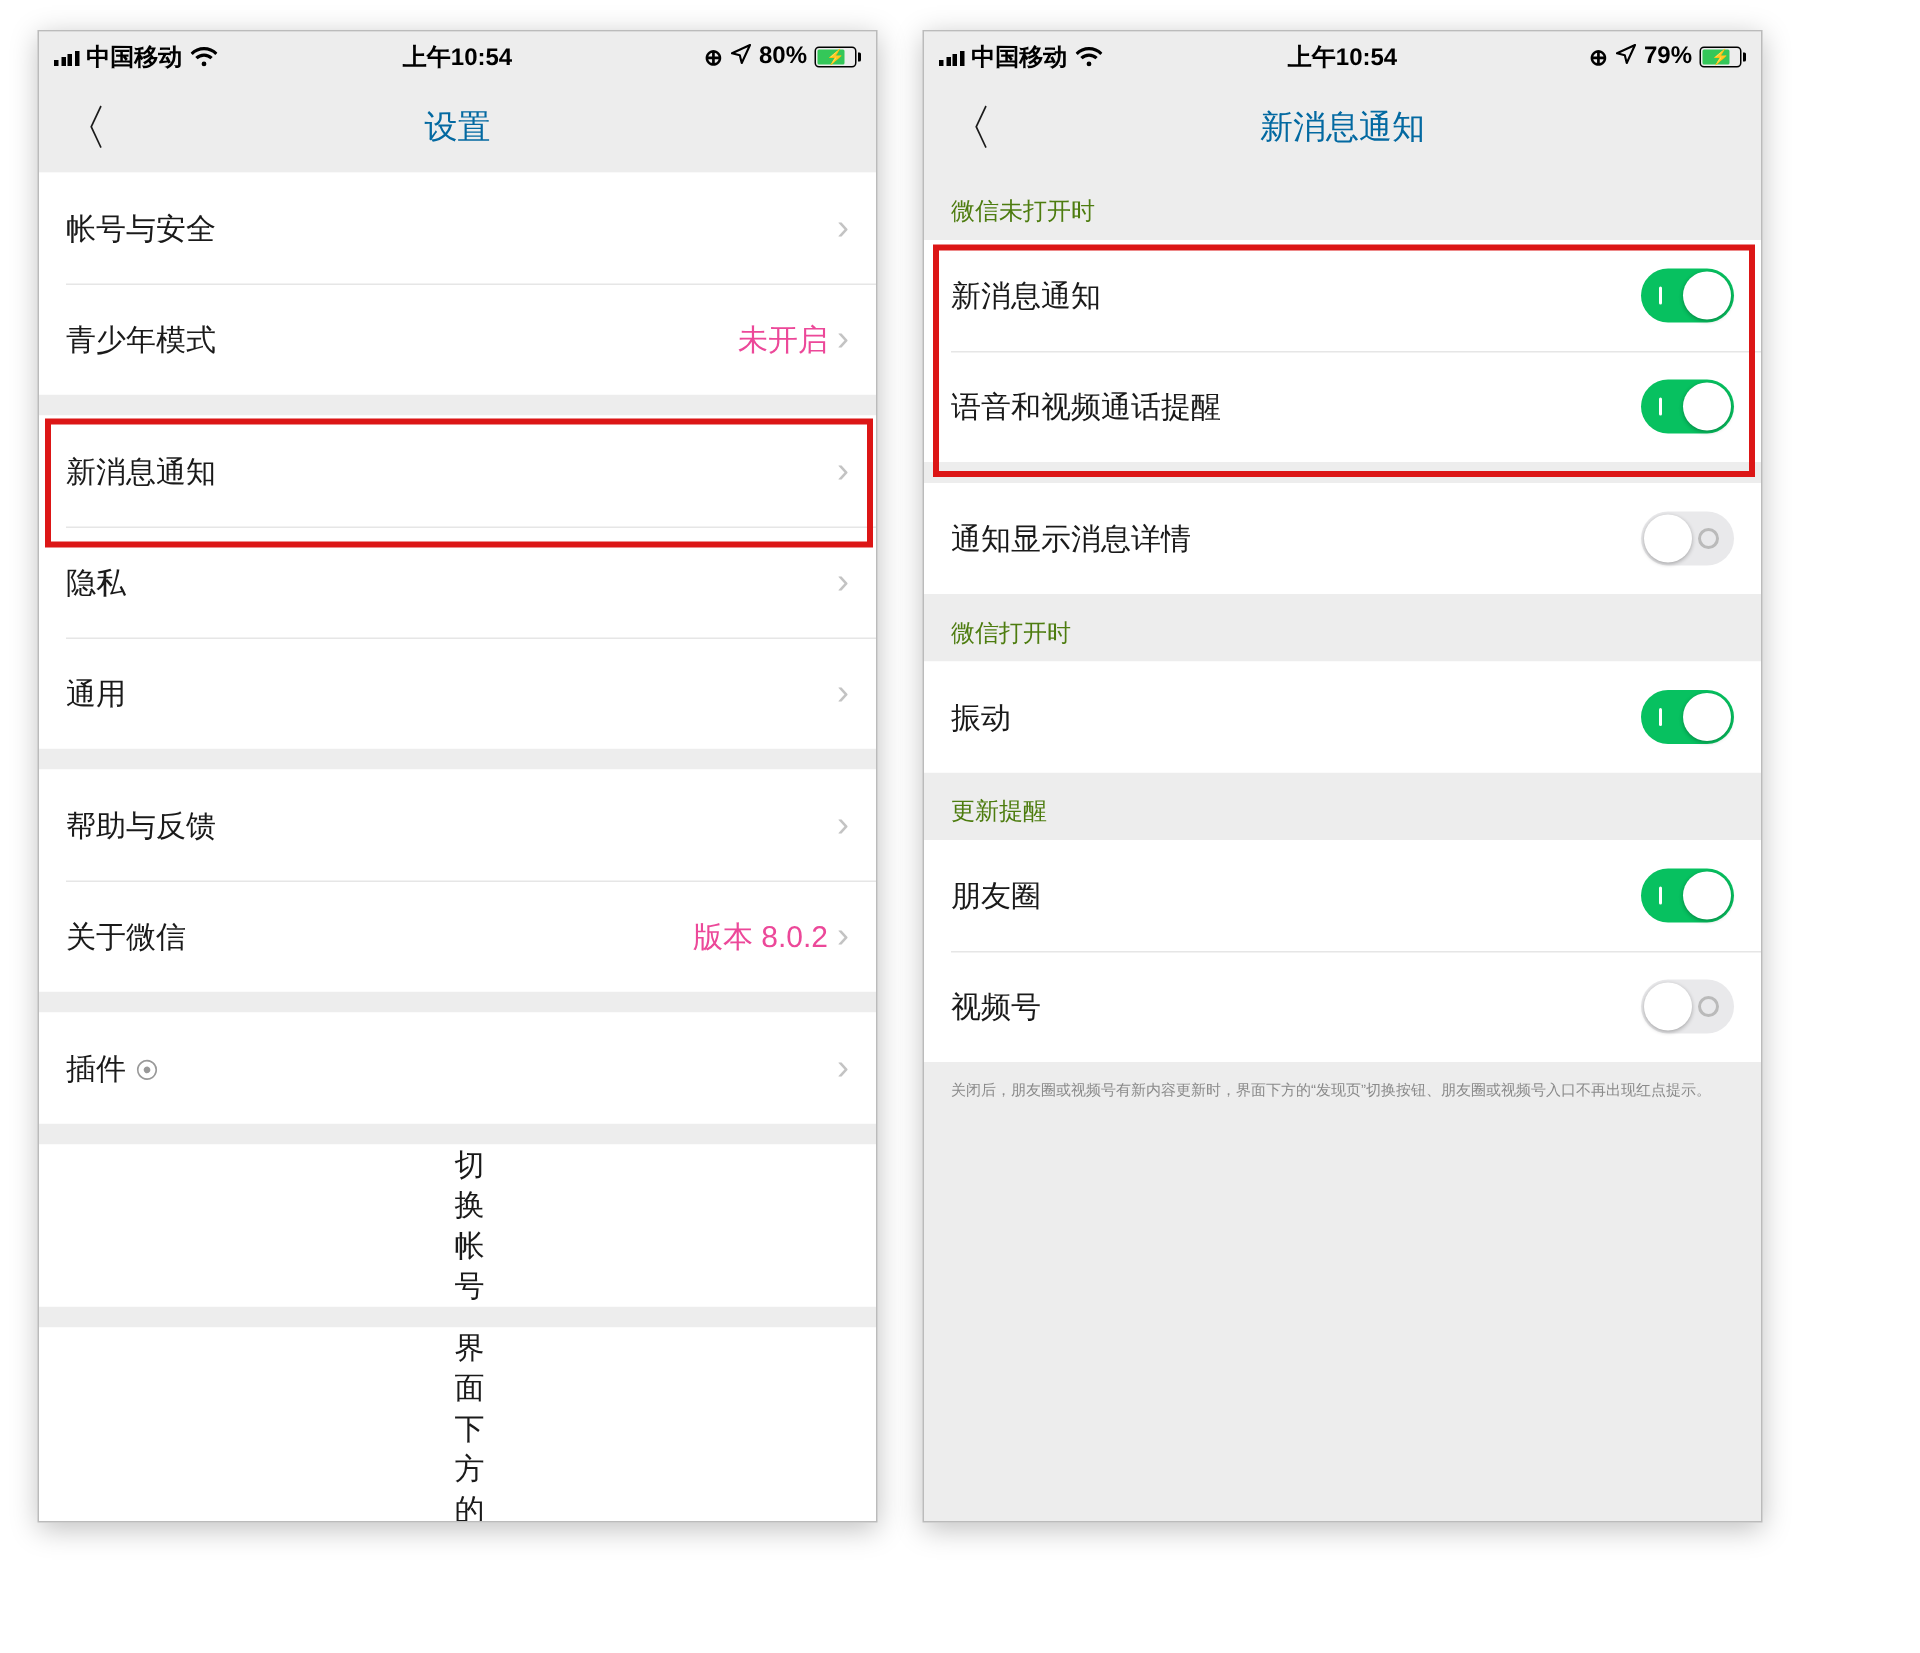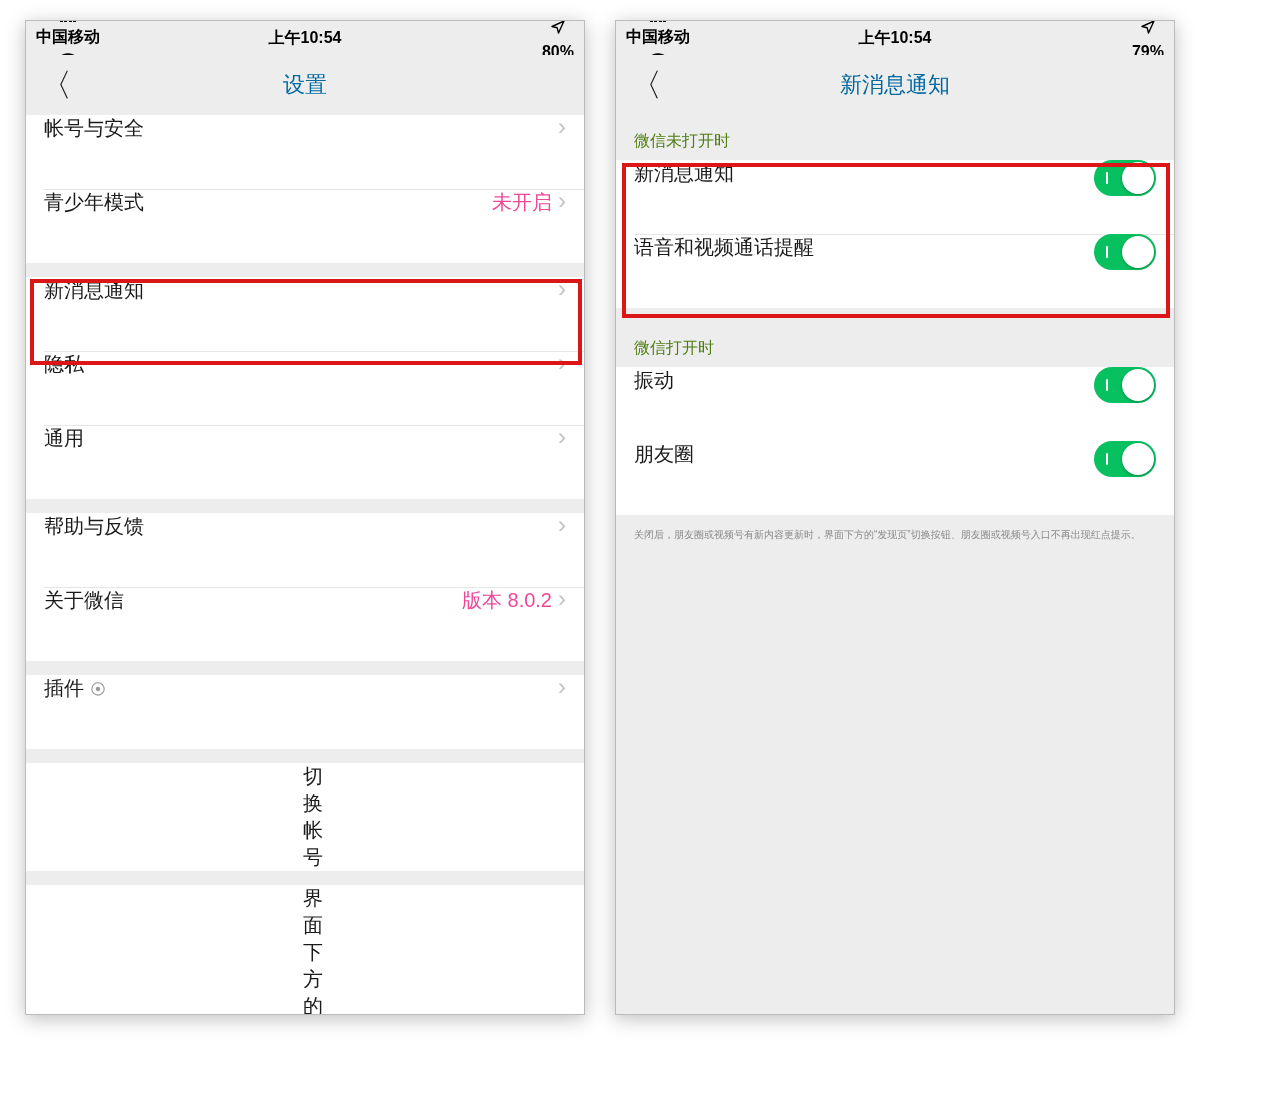--- a/index.html
+++ b/index.html
@@ -26,21 +26,21 @@
     height: 34px;
     display: flex;
     align-items: center;
     justify-content: space-between;
     padding: 0 10px;
     font-size: 16px;
     font-weight: 600;
     color: #000;
     background: #ededed;
   }
-  .status-left, .status-right { display:flex; align-items:center; gap:5px;flex-direction:column; }
+  .status-left, .status-right { display:flex; align-items:center; gap:5px; }
   .status-center { position:absolute; left:50%; transform:translateX(-50%); }
   .signal-bars { display:inline-flex; align-items:flex-end; gap:1.5px; height:12px;}
   .signal-bars span{ width:3px; background:#000;}
   .signal-bars span:nth-child(1){height:4px;}
   .signal-bars span:nth-child(2){height:6px;}
   .signal-bars span:nth-child(3){height:8px;}
   .signal-bars span:nth-child(4){height:10px;}
   .wifi-icon svg{ display:block;}
   .battery {
     display:inline-flex; align-items:center;
@@ -66,21 +66,21 @@
     font-size:32px; color:#1a1a1a; line-height:1;
   }
   .nav-title { font-size:22px; font-weight:500; color:#0369a1; }
   
   .section-title {
     font-size:16px; color:#4d7c0f; padding:16px 18px 8px;
   }
   .group { background:#fff; }
   .cell {
     min-height:66px;
-    display:flex; 
+    display:flex; align-items:center;
     padding:0 18px;
     position:relative;
     font-size:20px;
     color:#1a1a1a;
     background:#fff;
   }
   .cell + .cell::before{
     content:""; position:absolute; left:18px; right:0; top:0; height:1px; background:#e6e6e6;
   }
   .cell-label { flex:1; }
@@ -279,35 +279,50 @@
         </span>
     </div>
     <div class="cell tall">
       <span class="cell-label">语音和视频通话提醒</span>
       <span class="switch on">
           <span class="knob"></span>
         </span>
     </div>
   </div>
   <div class="group-gap"></div>
+  <div class="group">
+    <div class="cell tall">
+      <span class="cell-label">通知显示消息详情</span>
+      <span class="switch off">
+          <span class="knob"></span>
+        </span>
+    </div>
+  </div>
 
   <div class="section-title">微信打开时</div>
   <div class="group">
     <div class="cell tall">
       <span class="cell-label">振动</span>
       <span class="switch on">
           <span class="knob"></span>
         </span>
     </div>
   </div>
 
+  <div class="section-title">更新提醒</div>
   <div class="group">
     <div class="cell tall">
       <span class="cell-label">朋友圈</span>
       <span class="switch on">
           <span class="knob"></span>
         </span>
     </div>
+    <div class="cell tall">
+      <span class="cell-label">视频号</span>
+      <span class="switch off">
+          <span class="knob"></span>
+        </span>
+    </div>
   </div>
   <div class="footer-note">关闭后，朋友圈或视频号有新内容更新时，界面下方的“发现页”切换按钮、朋友圈或视频号入口不再出现红点提示。</div>
 
   <div class="hl-box" style="left:6px; top:142px; width:548px; height:155px;"></div>
 </div>
 
 </body></html>

